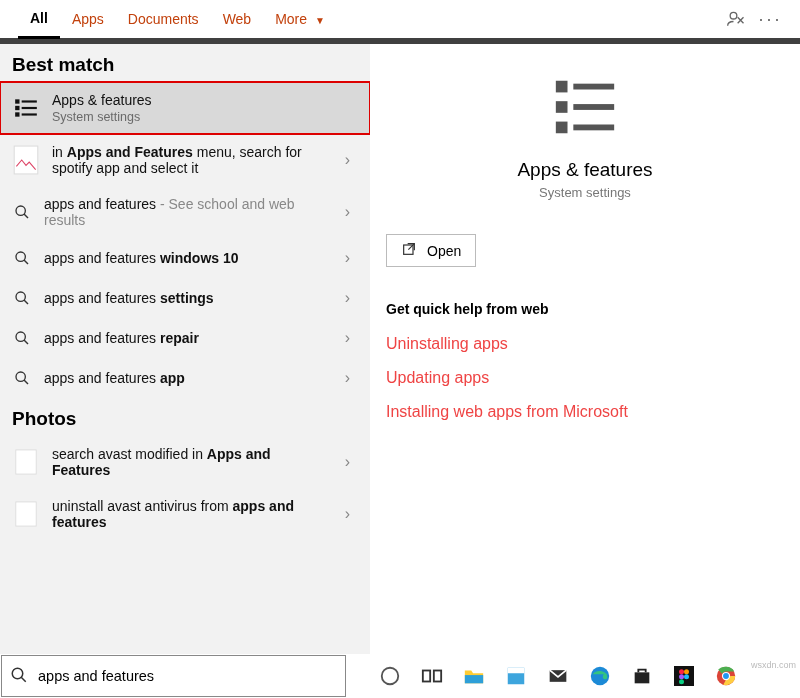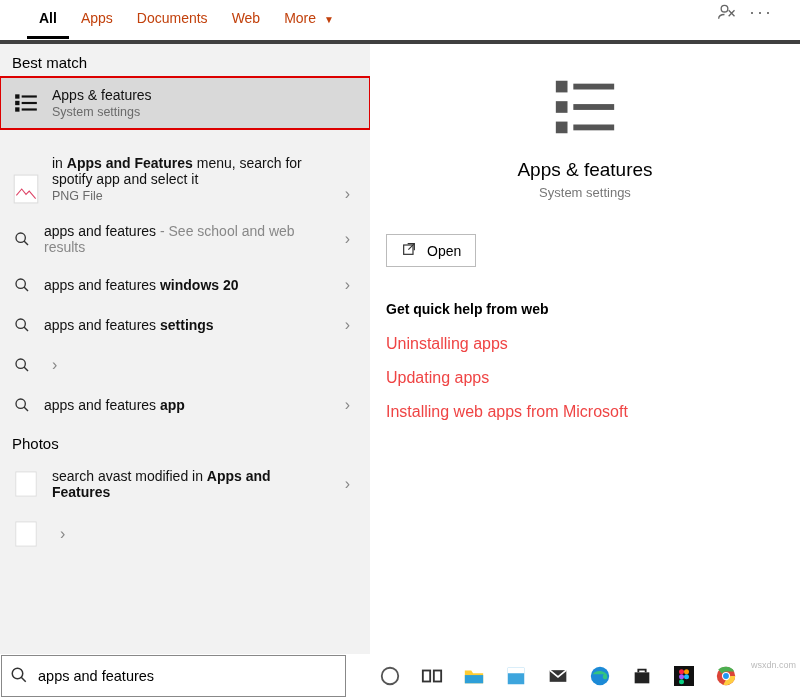--- a/index.html
+++ b/index.html
@@ -8,29 +8,29 @@
     font-family: "Segoe UI", Arial, sans-serif;
     font-size: 14px;
     color: #000;
     background: #fff;
     width: 800px;
     height: 698px;
     overflow: hidden;
     position: relative;
   }
   
-  .tabs { display: flex; align-items: flex-start; height: 44px; padding: 0 27px; border-bottom: 4px solid #404040; }
+  .tabs { display: flex; align-items: center; height: 44px; padding: 0 18px; border-bottom: 6px solid #404040; }
   .tab { padding: 10px 12px; font-size: 14px; color: #c2410c; cursor: pointer; }
   .tab.active { color: #000; font-weight: 600; border-bottom: 3px solid #000; }
   .tabs .spacer { flex: 1; }
   .top-icon { width: 24px; height: 24px; display: flex; align-items: center; justify-content: center; color: #666; margin-left: 10px; cursor: pointer; }
   .row2 { display: flex; height: 610px; }
   .left-col { width: 370px; background: #f2f2f2; overflow: hidden; }
   .right-col { flex: 1; background: #fff; padding: 0 16px; overflow: hidden; }
-  .section-label { font-size: 15px; font-weight: 400; padding: 10px 12px 6px; }
+  .section-label { font-size: 19px; font-weight: 700; padding: 10px 12px 6px; }
   .result-item { display: flex; align-items: center; gap: 12px; padding: 10px 12px; cursor: pointer; }
   .result-item.selected { background: #d9d9d9; }
   .result-item .ico { width: 28px; height: 28px; flex: 0 0 28px; display: flex; align-items: center; justify-content: center; color: #333; }
   .result-item .ico.small { width: 20px; height: 20px; flex: 0 0 20px; }
   .result-body { flex: 1; min-width: 0; }
   .title-line { font-size: 14px; color: #111; }
   .title-line .bold { font-weight: 600; }
   .sub-line { font-size: 12.5px; color: #6a6a6a; margin-top: 2px; }
   .chev { color: #888; font-size: 16px; padding: 0 8px; }
   .red-box { outline: 2px solid #d00; outline-offset: -1px; }
@@ -90,32 +90,31 @@
             <rect x="8" y="11" width="14" height="2"></rect>
             <rect x="8" y="17" width="14" height="2"></rect>
           </svg>
       </div>
       <div class="result-body">
         <div class="title-line bold">Apps &amp; features</div>
         <div class="sub-line">System settings</div>
       </div>
     </div>
 
-    <div class="result-item" style="align-items:flex-end;margin-top:16px;">
+    <div class="result-item" style="align-items:center;">
       <div class="ico">
         <svg width="26" height="30" viewBox="0 0 24 28" fill="none" stroke="#d46" stroke-width="1">
             <rect x="1" y="1" width="22" height="26" fill="#fff" stroke="#ddd"></rect>
             <path d="M3 20l5-6 4 5 3-3 6 7" stroke="#d46"></path>
           </svg>
       </div>
       <div class="result-body">
         <div class="title-line">
           <span>in </span><span class="bold">Apps and Features</span><span> menu, search for spotify app and select it</span>
         </div>
-        <div class="sub-line">PNG File</div>
       </div>
       <div class="chev">›</div>
     </div>
 
 
     <div class="result-item">
       <div class="ico small">
           <svg width="16" height="16" viewBox="0 0 24 24" fill="none" stroke="#333" stroke-width="2">
             <circle cx="10" cy="10" r="7"></circle>
             <line x1="15" y1="15" x2="21" y2="21"></line>
@@ -127,21 +126,21 @@
       <div class="chev">›</div>
     </div>
     <div class="result-item">
       <div class="ico small">
           <svg width="16" height="16" viewBox="0 0 24 24" fill="none" stroke="#333" stroke-width="2">
             <circle cx="10" cy="10" r="7"></circle>
             <line x1="15" y1="15" x2="21" y2="21"></line>
           </svg>
         </div>
       <div class="result-body">
-          <div class="title-line"><span>apps and features </span><span class="bold">windows 20</span></div>
+          <div class="title-line"><span>apps and features </span><span class="bold">windows 10</span></div>
         </div>
       <div class="chev">›</div>
     </div>
     <div class="result-item">
       <div class="ico small">
           <svg width="16" height="16" viewBox="0 0 24 24" fill="none" stroke="#333" stroke-width="2">
             <circle cx="10" cy="10" r="7"></circle>
             <line x1="15" y1="15" x2="21" y2="21"></line>
           </svg>
         </div>
@@ -149,20 +148,23 @@
           <div class="title-line"><span>apps and features </span><span class="bold">settings</span></div>
         </div>
       <div class="chev">›</div>
     </div>
     <div class="result-item">
       <div class="ico small">
           <svg width="16" height="16" viewBox="0 0 24 24" fill="none" stroke="#333" stroke-width="2">
             <circle cx="10" cy="10" r="7"></circle>
             <line x1="15" y1="15" x2="21" y2="21"></line>
           </svg>
+        </div>
+      <div class="result-body">
+          <div class="title-line"><span>apps and features </span><span class="bold">repair</span></div>
         </div>
       <div class="chev">›</div>
     </div>
     <div class="result-item">
       <div class="ico small">
           <svg width="16" height="16" viewBox="0 0 24 24" fill="none" stroke="#333" stroke-width="2">
             <circle cx="10" cy="10" r="7"></circle>
             <line x1="15" y1="15" x2="21" y2="21"></line>
           </svg>
         </div>
@@ -183,20 +185,23 @@
       <div class="result-body">
           <div class="title-line"><span>search avast modified in </span><span class="bold">Apps and Features</span></div>
         </div>
       <div class="chev">›</div>
     </div>
     <div class="result-item">
       <div class="ico">
           <svg width="24" height="26" viewBox="0 0 24 28">
             <rect x="1" y="1" width="22" height="26" fill="#fff" stroke="#ddd"></rect>
           </svg>
+        </div>
+      <div class="result-body">
+          <div class="title-line"><span>uninstall avast antivirus from </span><span class="bold">apps and features</span></div>
         </div>
       <div class="chev">›</div>
     </div>
   </div>
 
   <div class="right-col">
     <div class="preview-card">
       <div class="preview-icon">
         <svg width="70" height="70" viewBox="0 0 24 24" fill="#555">
             <rect x="2" y="3" width="4" height="4"></rect>

